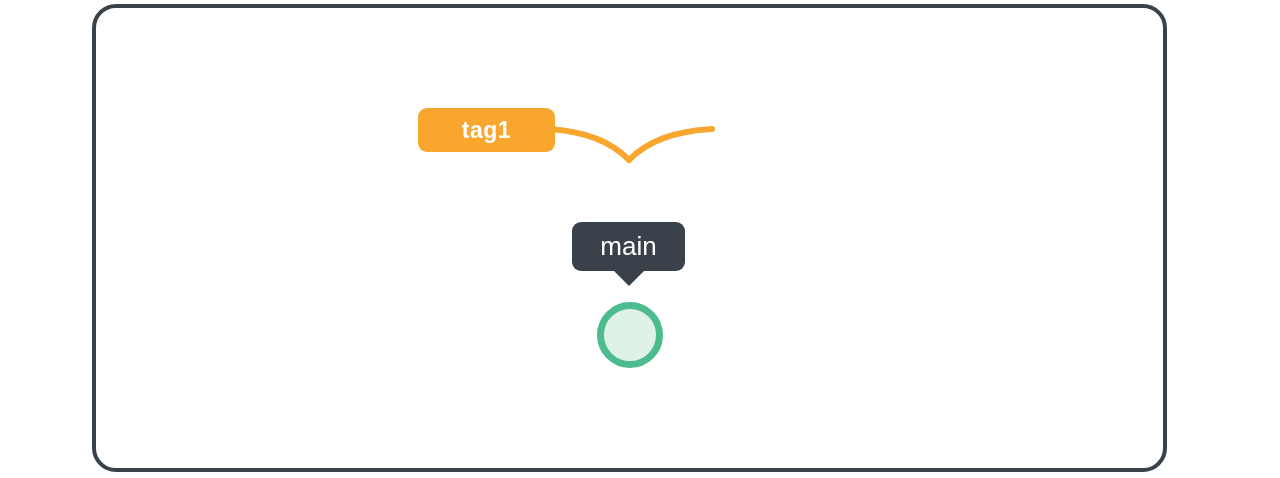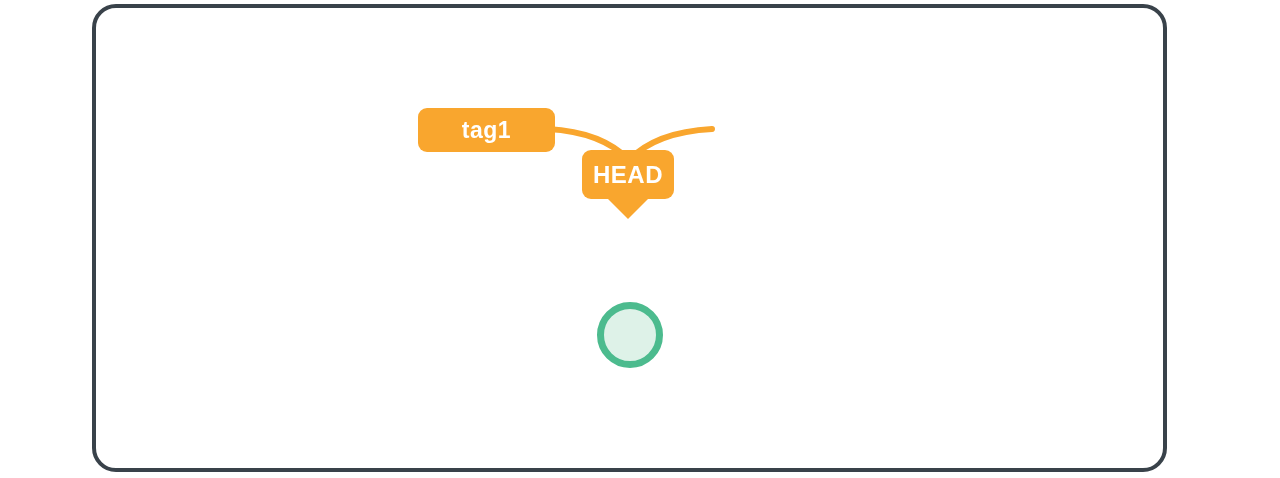--- a/index.html
+++ b/index.html
@@ -133,20 +133,20 @@
   <svg class="connectors" viewBox="0 0 1280 478" xmlns="http://www.w3.org/2000/svg">
     <path d="M 548 129 Q 602 132 629 160" fill="none" stroke="#F9A62E" stroke-width="6" stroke-linecap="round"></path>
     <path d="M 712 129 Q 656 132 629 160" fill="none" stroke="#F9A62E" stroke-width="6" stroke-linecap="round"></path>
   </svg>
 
   <div class="tag-box tag1">
     <span>tag1</span>
   </div>
 
 
-  <div class="head-bubble">
-    <span>HEAD</span>
+
+  <div class="branch-bubble">
+    <span>main</span>
     <span class="pointer"></span>
   </div>
-
 
   <div class="commit-node"></div>
 </div>
 
 </body></html>

